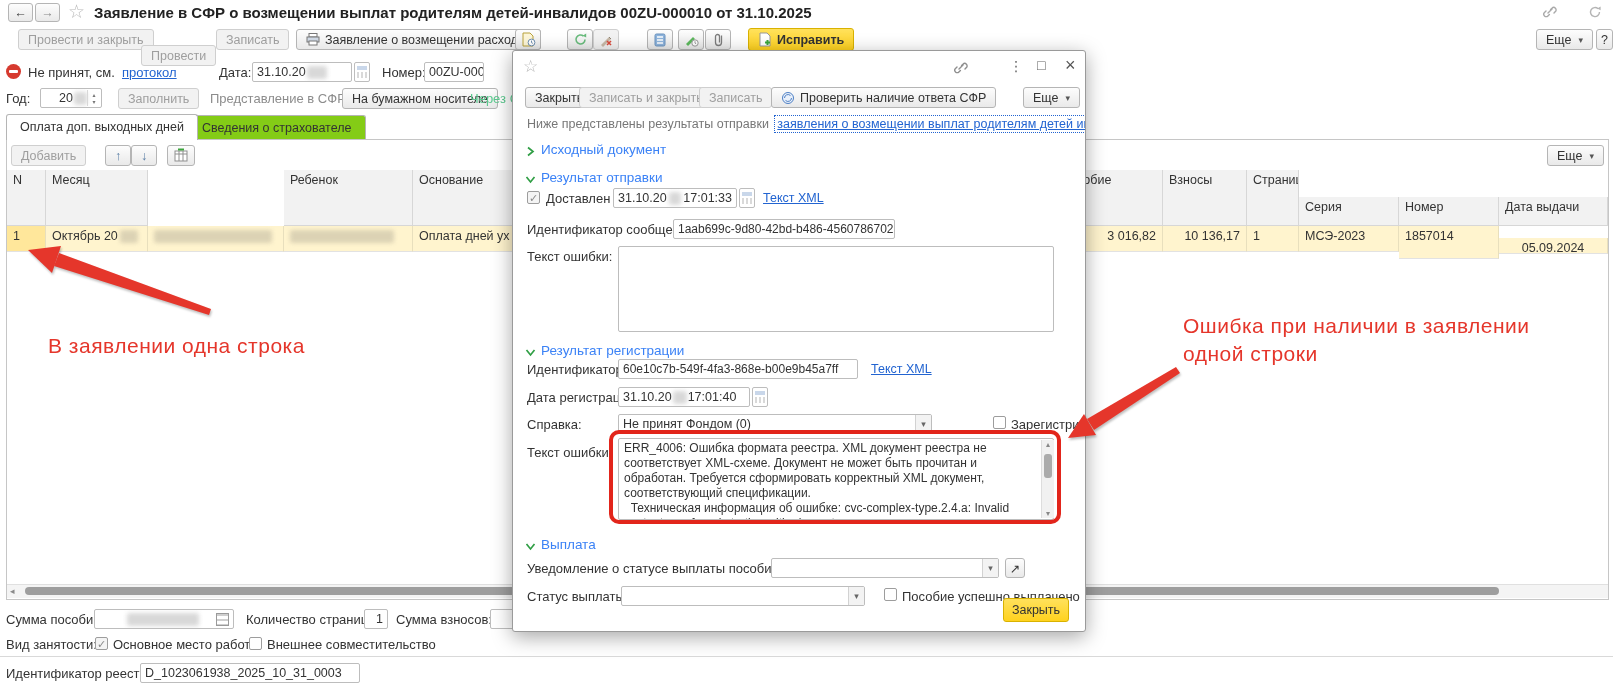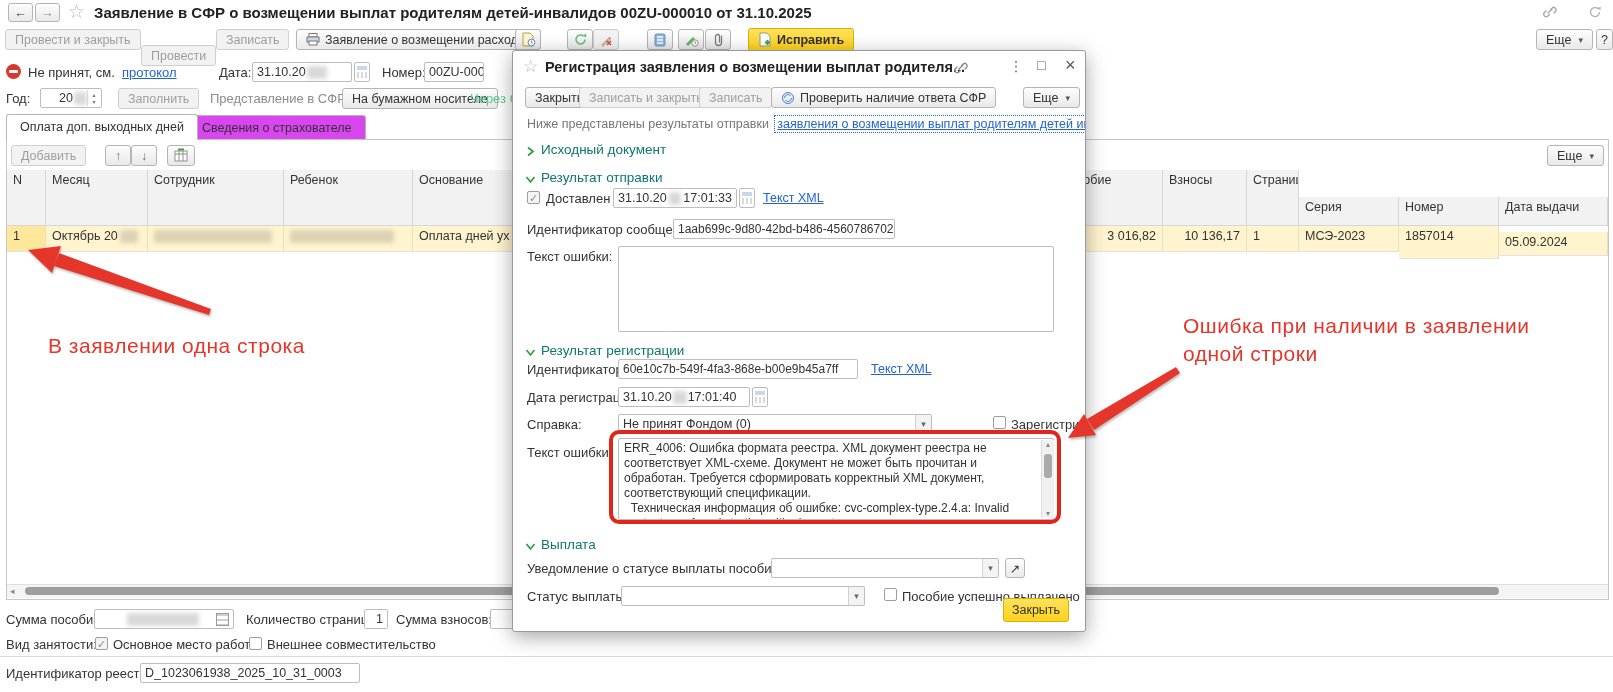--- a/index.html
+++ b/index.html
@@ -16,36 +16,36 @@
   .btn.yellow{background:linear-gradient(#ffe15c,#ffd21e);border-color:#d9b200;}
   .btn .caret{font-size:9px;color:#555;margin-left:2px;}
   
   .inp{position:absolute;background:#fff;border:1px solid #bdbdbd;border-radius:2px;
        font-size:12.5px;padding:2px 4px;display:flex;align-items:center;box-sizing:border-box;
        white-space:nowrap;overflow:hidden;height:20px;}
   .dd{position:absolute;right:0;top:0;bottom:0;width:15px;background:#f3f3f3;border-left:1px solid #d2d2d2;
       color:#666;font-size:9px;display:flex;align-items:center;justify-content:center;cursor:pointer;}
   .link{color:#2264d1;text-decoration:underline;cursor:pointer;white-space:nowrap;}
   .glbl{color:#8c8c8c;}
-  .ghead{color:#0f766e;font-size:13.5px;white-space:nowrap;}
+  .ghead{color:#3b82f6;font-size:13.5px;white-space:nowrap;}
   .chk{position:absolute;width:13px;height:13px;border:1px solid #9d9d9d;border-radius:2px;background:#fff;
        font-size:11px;line-height:12px;text-align:center;color:#8a8a8a;cursor:pointer;box-sizing:border-box;}
   .chk.on{background:#f4f4f4;}
   .cal{position:absolute;width:16px;height:20px;border:1px solid #bdbdbd;border-radius:2px;background:#fff;
        box-sizing:border-box;cursor:pointer;}
   .cal::before{content:"";position:absolute;left:2px;right:2px;top:3px;height:4px;background:#c9d7ea;}
   .cal::after{content:"";position:absolute;left:2px;right:2px;top:9px;height:6px;
        background:repeating-linear-gradient(90deg,#d9d9d9 0 2px,#fff 2px 4px);}
   .blur{display:inline-block;height:13px;border-radius:2px;filter:blur(2px);opacity:.85;vertical-align:middle;}
   .blur.g{background:#d2d2d2;} .blur.t{background:#d6cdb0;}
   
   .tab{position:absolute;height:25px;line-height:25px;padding:0 13px;font-size:12.5px;
        border:1px solid #b5b5b5;border-bottom:none;border-radius:3px 3px 0 0;cursor:pointer;}
   .tab.active{background:#fff;z-index:3;}
-  .tab.inactive{background:#d946ef;}
+  .tab.inactive{background:#84cc16;}
   
   .th{position:absolute;background:#f2f2f2;border-right:1px solid #d7d7d7;border-bottom:1px solid #d7d7d7;
       padding:3px 6px;font-size:12.5px;box-sizing:border-box;overflow:hidden;white-space:nowrap;}
   .td{position:absolute;background:#fff4ce;border-right:1px solid #e8dfbd;border-bottom:1px solid #e2e2e2;
       padding:3px 6px;font-size:12.5px;box-sizing:border-box;overflow:hidden;white-space:nowrap;}
   .num{justify-content:flex-end;text-align:right;}
   .gridico{display:inline-block;width:11px;height:11px;border:1px solid #9a9a9a;
       background:repeating-linear-gradient(#cfcfcf 0 2px,#fff 2px 5px);}
   .annot{position:absolute;color:#e5362b;font-size:21px;letter-spacing:.5px;white-space:nowrap;z-index:30;}
   .arrow{position:absolute;z-index:30;filter:drop-shadow(1px 2px 1px rgba(0,0,0,.25));}
@@ -78,21 +78,21 @@
         <path d="M6 8 L10 4 M4 6 l-1.5 1.5 a2.4 2.4 0 0 0 3.4 3.4 L7.4 9.4 M8.6 4.6 L10 3.2 a2.4 2.4 0 0 1 3.4 3.4 L12 8" stroke="#a9a9a9" stroke-width="1.4" fill="none" stroke-linecap="round"></path>
       </svg>
   </span>
   <span class="abs" style="left:1588px;top:5px;">
     <svg width="14" height="14" viewBox="0 0 14 14">
         <path d="M11.5 7a4.5 4.5 0 1 1-1.4-3.2" stroke="#b5b5b5" stroke-width="1.4" fill="none"></path>
         <polygon points="12.6,1.6 12.6,5.2 9.2,3.6" fill="#b5b5b5"></polygon>
       </svg>
   </span>
 
-  <div class="btn dis" style="left:5px;top:29px;">Провести и закрыть</div>
+  <div class="btn dis" style="left:18px;top:29px;">Провести и закрыть</div>
   <div class="btn dis" style="left:141px;top:29px;margin-top:16px;">Провести</div>
   <div class="btn dis" style="left:216px;top:29px;">Записать</div>
   <div class="btn" style="left:296px;top:29px;">
     <span>
         <svg width="14" height="13" viewBox="0 0 14 13">
           <rect x="3" y="0.5" width="8" height="3.5" fill="#fff" stroke="#777"></rect>
           <rect x="1" y="4" width="12" height="5" fill="#cfd8e4" stroke="#777"></rect>
           <rect x="3" y="8" width="8" height="4" fill="#fff" stroke="#777"></rect>
         </svg>
       </span>
@@ -195,41 +195,40 @@
           <path d="M4 1.5h6" stroke="#3da53d" stroke-width="2"></path>
         </svg>
     </div>
     <div class="btn" style="left:1540px;top:5px;">
         <span>Еще</span>
         <span class="caret">▾</span>
       </div>
 
     <div class="th" style="left:0;top:30px;width:39px;height:56px;">N</div>
     <div class="th" style="left:39px;top:30px;width:102px;height:56px;">Месяц</div>
-    <div class="th" style="left:141px;top:30px;width:136px;height:56px;">Сотрудник</div>
     <div class="th" style="left:277px;top:30px;width:129px;height:56px;">Ребенок</div>
     <div class="th" style="left:406px;top:30px;width:642px;height:56px;">Основание</div>
     <div class="th" style="left:1048px;top:30px;width:108px;height:56px;">Пособие</div>
     <div class="th" style="left:1156px;top:30px;width:84px;height:56px;">Взносы</div>
     <div class="th" style="left:1240px;top:30px;width:52px;height:56px;">Страниц</div>
     <div class="th" style="left:1292px;top:57px;width:100px;height:29px;">Серия</div>
     <div class="th" style="left:1392px;top:57px;width:100px;height:29px;">Номер</div>
     <div class="th" style="left:1492px;top:57px;width:109px;height:29px;">Дата выдачи</div>
 
     <div class="td" style="left:0;top:86px;width:39px;height:26px;background:#ffe79b;">1</div>
     <div class="td" style="left:39px;top:86px;width:102px;height:26px;"><span>Октябрь 20</span><span class="blur t" style="width:18px;margin-left:2px;"></span></div>
     <div class="td" style="left:141px;top:86px;width:136px;height:26px;"><span class="blur t" style="width:118px;"></span></div>
     <div class="td" style="left:277px;top:86px;width:129px;height:26px;"><span class="blur t" style="width:104px;"></span></div>
     <div class="td" style="left:406px;top:86px;width:642px;height:26px;">Оплата дней ух</div>
     <div class="td num" style="left:1048px;top:86px;width:108px;height:26px;">3 016,82</div>
     <div class="td num" style="left:1156px;top:86px;width:84px;height:26px;">10 136,17</div>
     <div class="td" style="left:1240px;top:86px;width:52px;height:26px;">1</div>
     <div class="td" style="left:1292px;top:86px;width:100px;height:26px;">МСЭ-2023</div>
     <div class="td" style="left:1392px;top:86px;width:100px;height:33px;">1857014</div>
-    <div class="td" style="left:1492px;top:92px;width:109px;height:24px;">05.09.2024</div>
+    <div class="td" style="left:1492px;top:98px;width:109px;height:16px;text-align:center;">05.09.2024</div>
 
     <div class="abs" style="left:0;top:444px;width:1601px;height:13px;background:#f4f4f4;border-top:1px solid #e0e0e0;">
       <span class="abs" style="left:3px;top:1px;font-size:9px;color:#8a8a8a;">◂</span>
       <div class="abs" style="left:18px;top:2px;width:1474px;height:8px;background:#9e9e9e;border-radius:4px;"></div>
     </div>
   </div>
 
   <span class="abs" style="left:6px;top:612px;">Сумма пособий:</span>
   <div class="inp" style="left:94px;top:609px;width:140px;justify-content:space-between;">
     <span class="blur g" style="width:72px;margin-left:28px;"></span>
@@ -247,21 +246,20 @@
   <span class="abs" style="left:267px;top:637px;">Внешнее совместительство</span>
 
   <div class="abs" style="left:0;top:656px;width:1613px;height:1px;background:#d9d9d9;"></div>
   <span class="abs" style="left:6px;top:666px;">Идентификатор реестра:</span>
   <div class="inp" style="left:140px;top:663px;width:220px;">D_1023061938_2025_10_31_0003</div>
 </div>
 
 <div class="abs" style="left:512px;top:50px;width:574px;height:582px;background:#fff;border:1px solid #9a9a9a;border-radius:3px;
             box-shadow:0 5px 20px rgba(0,0,0,.35);z-index:10;overflow:hidden;box-sizing:border-box;">
   <span class="abs" style="left:10px;top:5px;font-size:17px;color:#b9b9b9;">☆</span>
-  <div class="abs nowrap" style="left:32px;top:8px;font-size:14.5px;font-weight:bold;color:#222;">Регистрация заявления о возмещении выплат родителя...</div>
   <span class="abs" style="left:440px;top:10px;">
     <svg width="16" height="14" viewBox="0 0 16 14">
         <path d="M6 8 L10 4 M4 6 l-1.5 1.5 a2.4 2.4 0 0 0 3.4 3.4 L7.4 9.4 M8.6 4.6 L10 3.2 a2.4 2.4 0 0 1 3.4 3.4 L12 8" stroke="#8f8f8f" stroke-width="1.4" fill="none" stroke-linecap="round"></path>
       </svg>
   </span>
   <span class="abs" style="left:496px;top:7px;font-size:14px;color:#666;">⋮</span>
   <span class="abs" style="left:524px;top:6px;font-size:14px;color:#666;">□</span>
   <span class="abs" style="left:552px;top:4px;font-size:18px;color:#555;">×</span>
 
   <div class="btn" style="left:12px;top:36px;">Закрыть</div>

